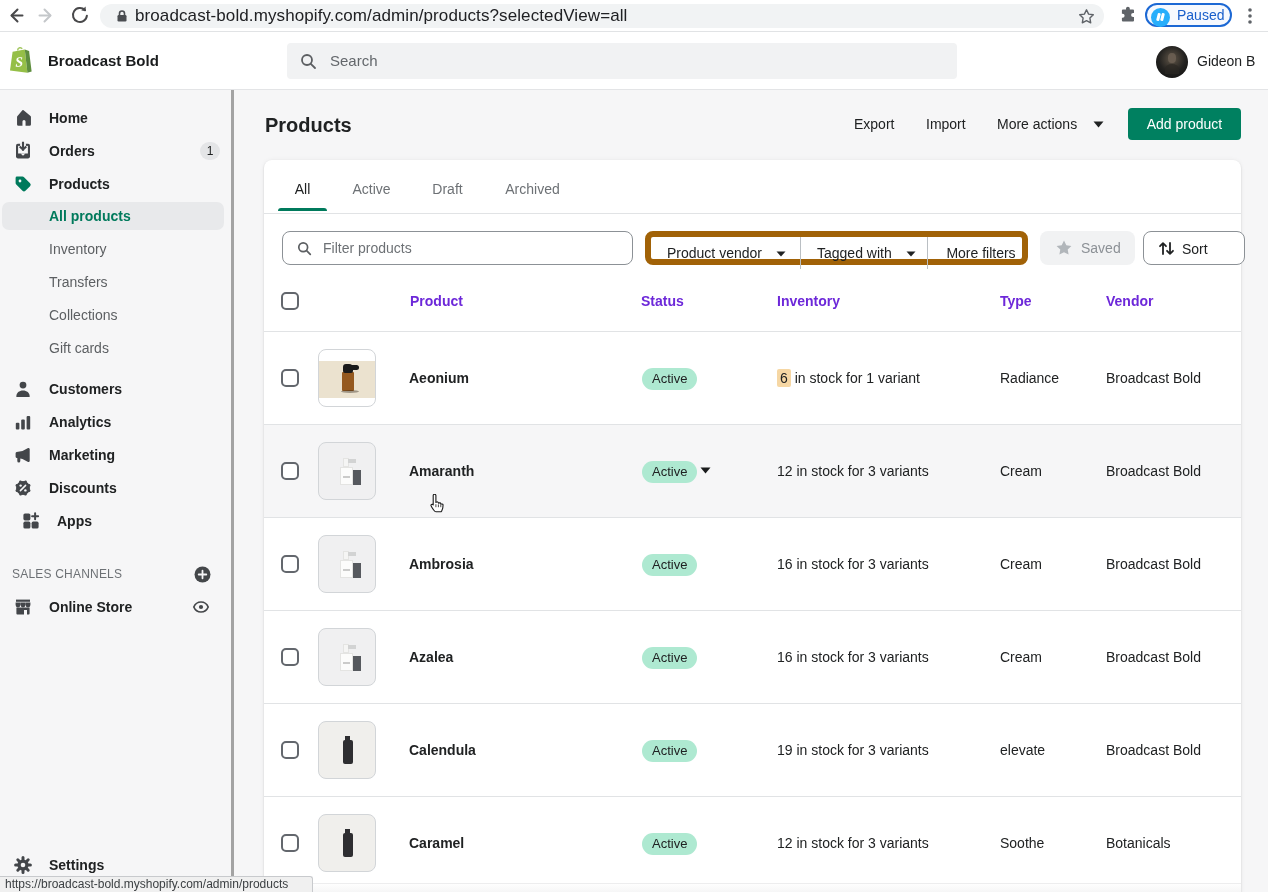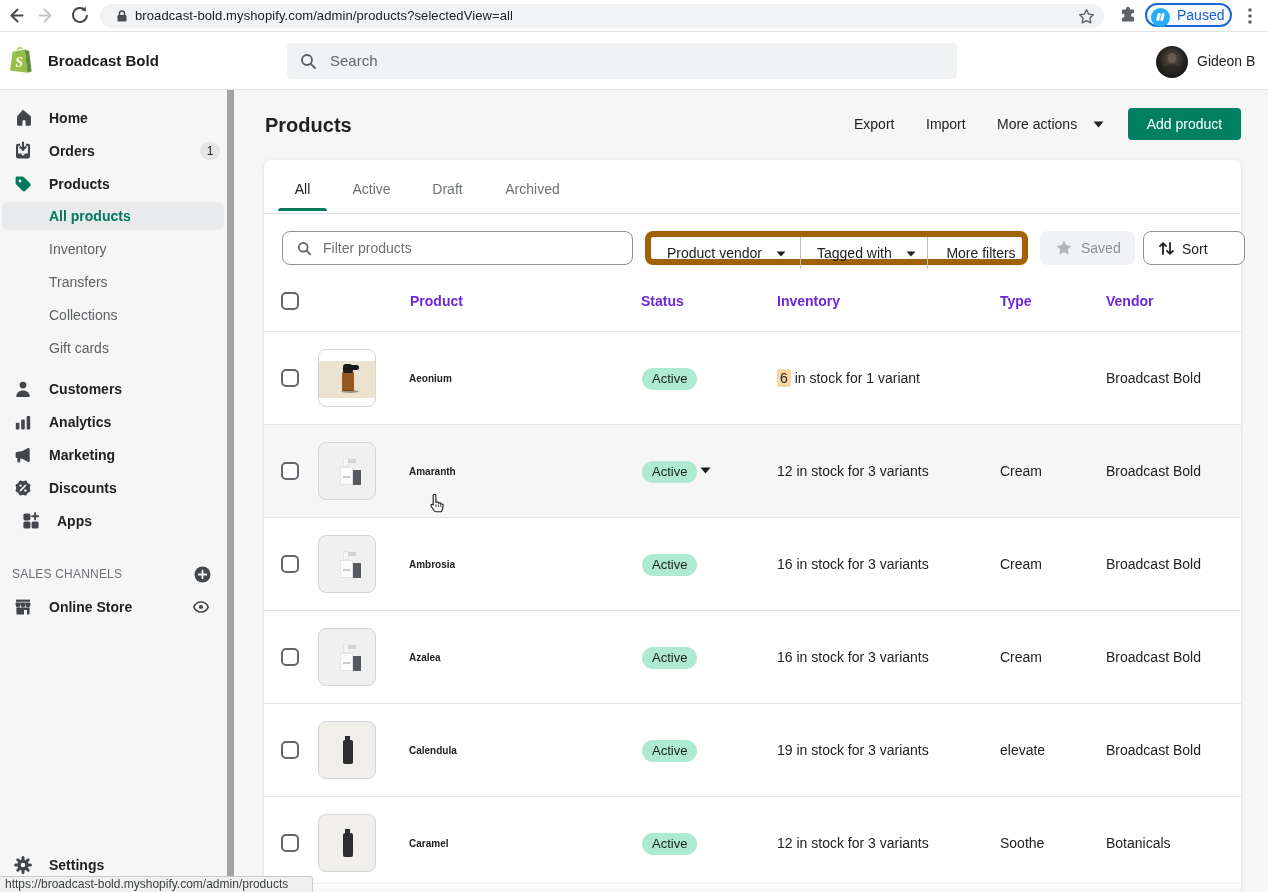--- a/index.html
+++ b/index.html
@@ -3,32 +3,32 @@
 <meta charset="utf-8">
 <style>
 * { margin:0; padding:0; box-sizing:border-box; }
 html,body { width:1268px; height:892px; overflow:hidden; }
 body { font-family:"Liberation Sans", sans-serif; background:#fff; position:relative; }
 .abs { position:absolute; }
 
 
 #chrome { position:absolute; left:0; top:0; width:1268px; height:32px; background:#fff; border-bottom:1px solid #e1e3e5; }
 #urlbar { position:absolute; left:100px; top:4px; width:1004px; height:24px; background:#f1f3f4; border-radius:13px; }
-#urltext { position:absolute; left:35px; top:0; height:24px; line-height:24px; font-size:13px; color:#202124; letter-spacing:0.1px; }
+#urltext { position:absolute; left:35px; top:0; height:24px; line-height:24px; font-size:17px; color:#202124; letter-spacing:0.1px; }
 
 
 #apphead { position:absolute; left:0; top:32px; width:1268px; height:58px; background:#fff; border-bottom:1px solid #e3e4e6; }
 #storename { position:absolute; left:48px; top:0; height:58px; line-height:58px; font-size:15px; font-weight:bold; color:#1a1c1d; }
 #searchbox { position:absolute; left:287px; top:11px; width:670px; height:36px; background:#f1f2f3; border-radius:4px; }
 #searchtxt { position:absolute; left:43px; top:0; height:36px; line-height:36px; font-size:15px; color:#63676b; }
 #avatar { position:absolute; left:1156px; top:14px; width:32px; height:32px; border-radius:50%; background:radial-gradient(circle at 50% 40%, #4e463c 0 16%, #232220 52%, #0d0d0d 100%); }
 #username { position:absolute; left:1197px; top:0; height:58px; line-height:58px; font-size:14px; color:#202223; }
 
 
-#sidebar { position:absolute; left:0; top:90px; width:234px; height:802px; background:#f6f6f7; border-right:7px solid #a3a3a3; }
+#sidebar { position:absolute; left:0; top:90px; width:234px; height:802px; background:#f6f6f7; border-right:3px solid #a3a3a3; }
 .nav-item { position:absolute; left:0; width:233px; height:32px; }
 .nav-item .ico { position:absolute; left:13px; top:6px; width:20px; height:20px; }
 .nav-item .lbl { position:absolute; left:49px; top:0; height:32px; line-height:32px; font-size:14px; font-weight:bold; color:#202223; }
 .nav-sub { position:absolute; left:49px; height:33px; line-height:33px; font-size:14px; font-weight:500; color:#5c5f62; }
 #selpill { position:absolute; left:2px; top:112px; width:222px; height:28px; background:#e8e9eb; border-radius:7px; }
 .badge1 { position:absolute; left:200px; top:7px; width:20px; height:18px; background:#e4e5e7; border-radius:9px; font-size:12px; color:#202223; text-align:center; line-height:18px; font-weight:500;}
 
 
 #main { position:absolute; left:234px; top:90px; width:1034px; height:802px; background:#f6f6f7; }
 #pagetitle { position:absolute; left:31px; top:24px; font-size:20px; font-weight:bold; color:#202223; }
@@ -46,21 +46,21 @@
 .seg { position:absolute; top:0; height:32px; line-height:32px; font-size:14px; color:#202223; text-align:center; }
 #savedbtn { position:absolute; left:776px; top:71px; width:95px; height:34px; background:#f1f2f3; border-radius:8px; }
 #sortbtn { position:absolute; left:879px; top:71px; width:102px; height:34px; border:1px solid #8c9196; border-radius:8px; background:#fff;text-align:center; }
 
 .chk { position:absolute; width:18px; height:18px; border:2px solid #63676d; border-radius:5px; background:#fff; }
 .th { position:absolute; top:0; height:100%; line-height:40px; font-size:14px; font-weight:bold; color:#6d28d9; }
 #thead { position:absolute; left:0; top:121px; width:977px; height:40px; }
 
 .row { position:absolute; left:0; width:977px; height:93px; border-top:1px solid #e1e3e5; }
 .row .thumb { position:absolute; left:54px; top:17px; width:58px; height:58px; border:1px solid #d2d5d8; border-radius:8px; overflow:hidden; background:#fff; }
-.row .pname { position:absolute; left:145px; top:0; height:93px; line-height:93px; font-size:10px; font-weight:bold; color:#202223; }
+.row .pname { position:absolute; left:145px; top:0; height:93px; line-height:93px; font-size:14px; font-weight:bold; color:#202223; }
 .row .badge { position:absolute; left:378px; top:36px; height:22px; padding:0 10px; background:#aee9d1; border-radius:11px; font-size:13px; color:#202223; line-height:22px; }
 .row .inv { position:absolute; left:513px; top:0; height:93px; line-height:93px; font-size:14px; color:#202223; }
 .row .typ { position:absolute; left:736px; top:0; height:93px; line-height:93px; font-size:14px; color:#202223; }
 .row .ven { position:absolute; left:842px; top:0; height:93px; line-height:93px; font-size:14px; color:#202223; }
 .row .chk { left:17px; top:37px; }
 
 .row.hover { background:#f6f6f7; }
 .hl { background:#f6d7a4; padding:1px 3px; border-radius:2px; }
 .row .thumb.tb { background:#f0f0f1; }
 .tb .bot1 { position:absolute; left:21px; top:24px; width:13px; height:18px; background:#fcfcfb; border:1px solid #e4e4e2; }
@@ -304,20 +304,21 @@
       <div class="thumb">
         <div class="abs" style="left:0;top:11px;width:56px;height:37px;background:#ebe2cf;"></div>
         <div class="abs" style="left:23px;top:22px;width:12px;height:19px;background:#95591f;border-radius:1px;"></div>
         <div class="abs" style="left:24px;top:14px;width:10px;height:9px;background:#1a1a1a;border-radius:3px 4px 2px 2px;"></div>
         <div class="abs" style="left:32px;top:15px;width:8px;height:5px;background:#1a1a1a;border-radius:1px 3px 3px 1px;"></div>
         <div class="abs" style="left:22px;top:40px;width:18px;height:3px;background:rgba(45,35,22,.4);border-radius:50%;"></div>
       </div>
       <div class="pname">Aeonium</div>
       <div class="badge">Active</div>
       <div class="inv"><span class="hl">6</span> in stock for 1 variant</div>
+      <div class="typ">Radiance</div>
       <div class="ven">Broadcast Bold</div>
     </div>
     <div class="row hover" style="top:264px;">
       <div class="chk"></div>
       <div class="thumb tb">
           <div class="bot1"></div>
           <div class="bot2"></div>
           <div class="bot3"></div>
           <div class="bot4"></div>
           <div class="bot5"></div>

